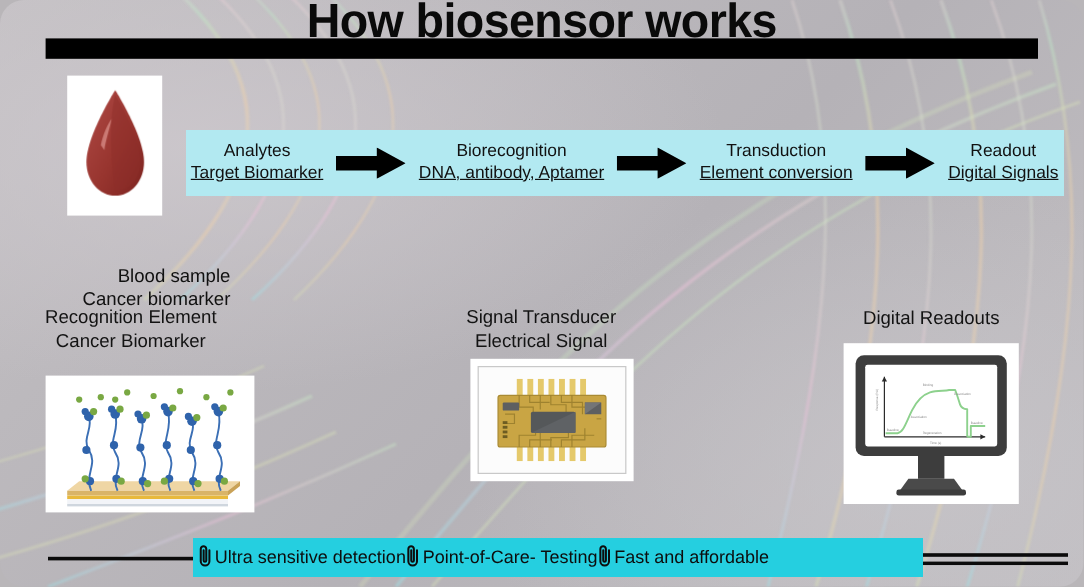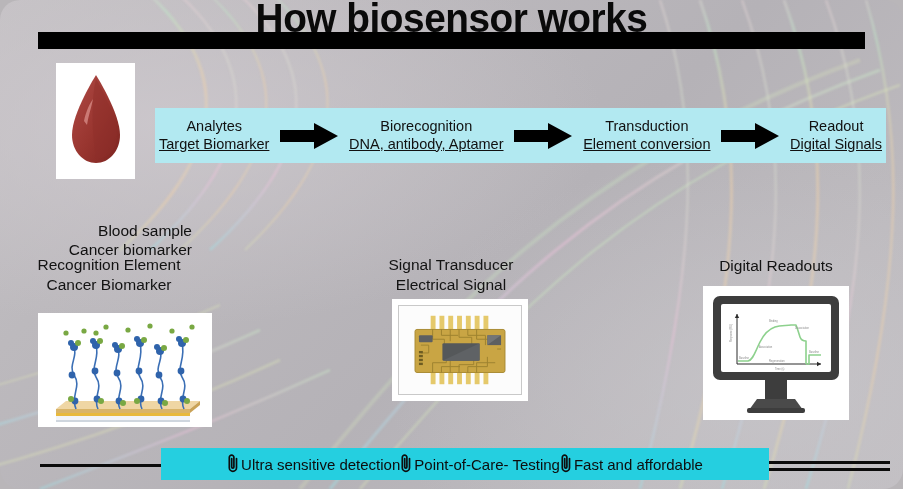--- a/index.html
+++ b/index.html
@@ -75,21 +75,21 @@
     position:absolute;left:703px;top:286px;width:146px;height:134px;background:#fff;
   }
   .card-recognition svg,.card-transducer svg,.card-readout svg{display:block;width:100%;height:100%;}
 
   
   .rule-left{position:absolute;left:40px;top:464px;width:122px;height:3px;background:#0b0b0b;}
   .rule-right-1{position:absolute;left:768px;top:461px;width:122px;height:3px;background:#0b0b0b;}
   .rule-right-2{position:absolute;left:768px;top:468px;width:122px;height:3px;background:#0b0b0b;}
   .bottom-banner{
     position:absolute;left:161px;top:448px;width:608px;height:32px;background:#25cfe0;
-    display:flex;align-items:center;justify-content:center;padding:0 4px;box-sizing:border-box;
+    display:flex;align-items:center;justify-content:flex-start;padding:0 4px;box-sizing:border-box;
   }
   .benefit{display:flex;align-items:center;font-size:15px;color:#0d0d0d;white-space:nowrap;}
   .clip-icon{flex:0 0 auto;width:13px;height:22px;margin-right:1px;}
 </style>
 </head>
 <body>
 
 <div id="poster">
 
   <div class="helix">

